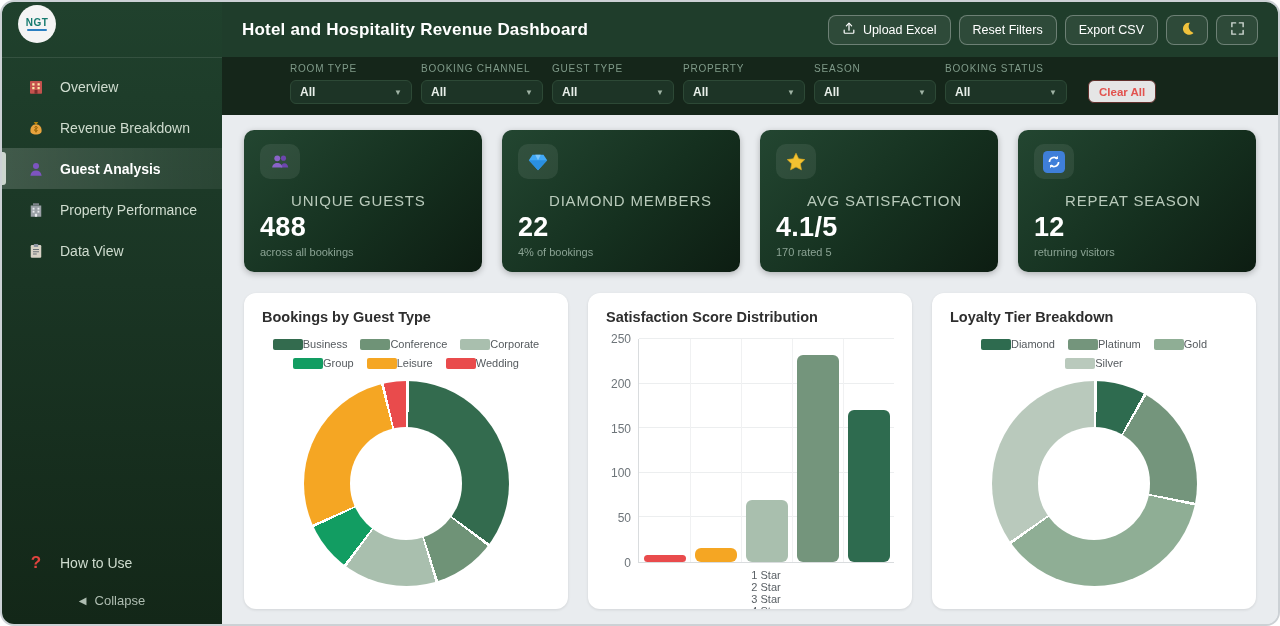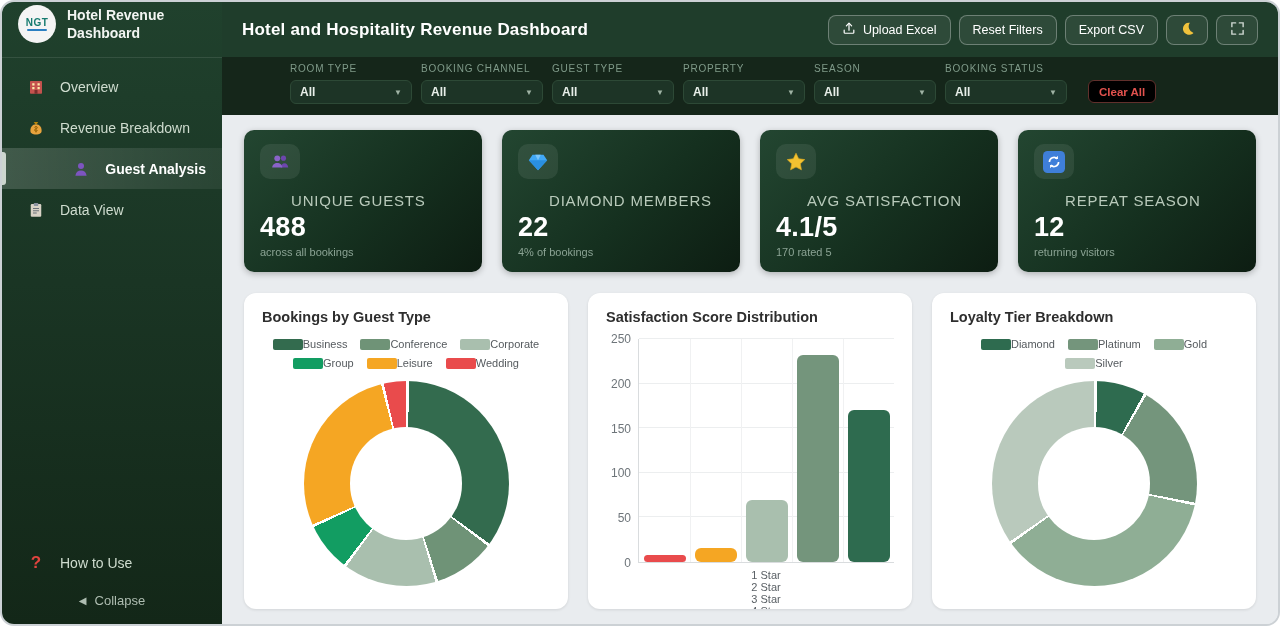--- a/index.html
+++ b/index.html
@@ -22,21 +22,21 @@
   .logo-swoosh { width:20px; height:2px; border-radius:2px; background:#2b7fc2; margin-top:1px; }
   .sidebar-title { color:#f2f5f2; font-size:14px; font-weight:bold; line-height:1.3; width:118px; }
   .sidebar-divider { height:1px; background:rgba(255,255,255,0.10); }
   .nav { padding-top:8px; }
   .nav-item {
     display:flex; align-items:center; gap:14px; height:41px; padding:0 16px 0 24px;
     color:#cfdccf; font-size:14px; cursor:pointer; position:relative;
   }
   .nav-item.active {
     background:linear-gradient(90deg,rgba(255,255,255,0.16),rgba(255,255,255,0.06));
-    color:#ffffff; font-weight:bold;justify-content:flex-end;
+    color:#ffffff; font-weight:bold;
   }
   .nav-item.active::before {
     content:""; position:absolute; left:0; top:4px; bottom:4px; width:4px;
     background:#cdd6cf; border-radius:0 3px 3px 0;
   }
   .nav-icon { width:20px; height:20px; display:flex; align-items:center; justify-content:center; flex:0 0 20px; }
   .nav-icon svg { width:18px; height:18px; }
   .question-glyph { color:#e0443f; font-weight:bold; font-size:17px; }
   .sidebar-bottom { margin-top:auto; padding-bottom:10px; }
   .collapse-row {
@@ -66,21 +66,21 @@
   }
   .filter-group { display:flex; flex-direction:column; }
   .filter-label { font-size:10px; color:#7f9a89; letter-spacing:0.8px; margin-bottom:6px; }
   .select-box {
     width:122px; height:24px; background:#1d3426; border:1px solid #2d4936; border-radius:6px;
     display:flex; align-items:center; justify-content:space-between; padding:0 9px;
     color:#e8efe9; font-size:12px; font-weight:bold; cursor:pointer;
   }
   .select-caret { font-size:8px; color:#9fb3a4; }
   .clear-btn {
-    height:23px; padding:0 10px; background:#000000; border:1px solid #61302c;
+    height:23px; padding:0 10px; background:#e5e5e5; border:1px solid #61302c;
     border-radius:6px; color:#e2524e; font-size:11.5px; font-weight:bold;
     cursor:pointer; margin-bottom:1px;
   }
   
   .content { flex:1; background:#e9ecef; padding:15px 22px 0; overflow:hidden; }
   .kpi-row { display:grid; grid-template-columns:repeat(4,1fr); gap:20px; margin-bottom:21px; }
   .kpi-card {
     height:142px; border-radius:10px; padding:14px 16px;
     background:linear-gradient(135deg,#234631 0%,#15301f 55%,#0d1d12 100%);
     box-shadow:0 2px 6px rgba(0,0,0,0.25); display:flex; flex-direction:column;
@@ -129,21 +129,20 @@
 <body>
 
 <div class="app">
 
   <aside class="sidebar">
     <div class="logo-row">
       <div class="logo-circle">
         <span class="logo-ngt">NGT</span>
         <span class="logo-swoosh"></span>
       </div>
-      <div class="sidebar-title">Hotel Revenue Dashboard</div>
     </div>
     <div class="sidebar-divider"></div>
     <nav class="nav" id="nav-list">
         <div class="nav-item">
           <span class="nav-icon">
             <svg viewBox="0 0 24 24">
               <rect x="4" y="4" width="16" height="17" rx="1" fill="#c4524e"></rect>
               <rect x="7" y="7" width="3" height="3" fill="#ffe9a8"></rect>
               <rect x="14" y="7" width="3" height="3" fill="#ffe9a8"></rect>
               <rect x="7" y="12" width="3" height="3" fill="#ffe9a8"></rect>
@@ -164,20 +163,36 @@
           <span class="nav-label">Revenue Breakdown</span>
         </div>
         <div class="nav-item active">
           <span class="nav-icon">
             <svg viewBox="0 0 24 24">
               <circle cx="12" cy="8" r="4" fill="#7d54c0"></circle>
               <path d="M4.5 21c.5-4.5 3.5-7 7.5-7s7 2.5 7.5 7z" fill="#7d54c0"></path>
             </svg>
           </span>
           <span class="nav-label">Guest Analysis</span>
+        </div>
+        <div class="nav-item">
+          <span class="nav-icon">
+            <svg viewBox="0 0 24 24">
+              <rect x="5" y="6" width="14" height="15" fill="#9aa0a6"></rect>
+              <rect x="8" y="3" width="8" height="3" fill="#7d838a"></rect>
+              <g fill="#e8eaed">
+                <rect x="7.5" y="9" width="2.5" height="2.5"></rect>
+                <rect x="14" y="9" width="2.5" height="2.5"></rect>
+                <rect x="7.5" y="13" width="2.5" height="2.5"></rect>
+                <rect x="14" y="13" width="2.5" height="2.5"></rect>
+                <rect x="10.5" y="17" width="3" height="4"></rect>
+              </g>
+            </svg>
+          </span>
+          <span class="nav-label">Property Performance</span>
         </div>
         <div class="nav-item">
           <span class="nav-icon">
             <svg viewBox="0 0 24 24">
               <rect x="5" y="4" width="14" height="17" rx="1.5" fill="#d8d2c6"></rect>
               <rect x="9" y="2.5" width="6" height="4" rx="1" fill="#8b93a0"></rect>
               <g stroke="#5f6670" stroke-width="1.2">
                 <line x1="8" y1="10" x2="16" y2="10"></line>
                 <line x1="8" y1="13" x2="16" y2="13"></line>
                 <line x1="8" y1="16" x2="13" y2="16"></line>

